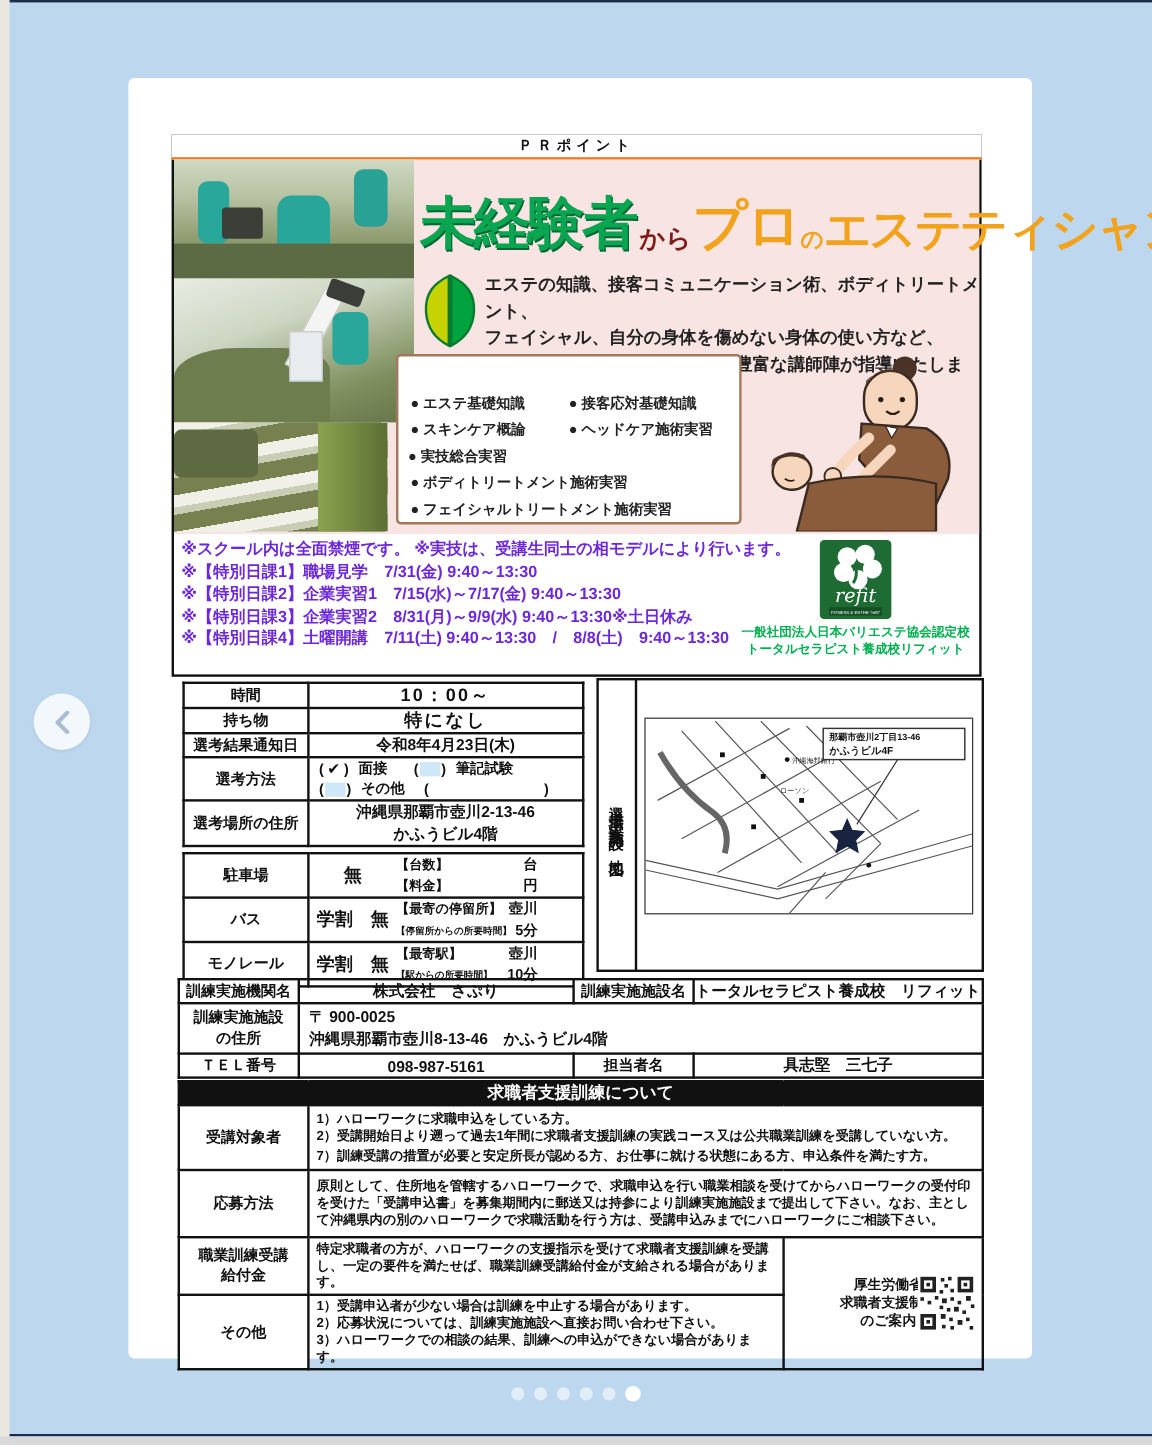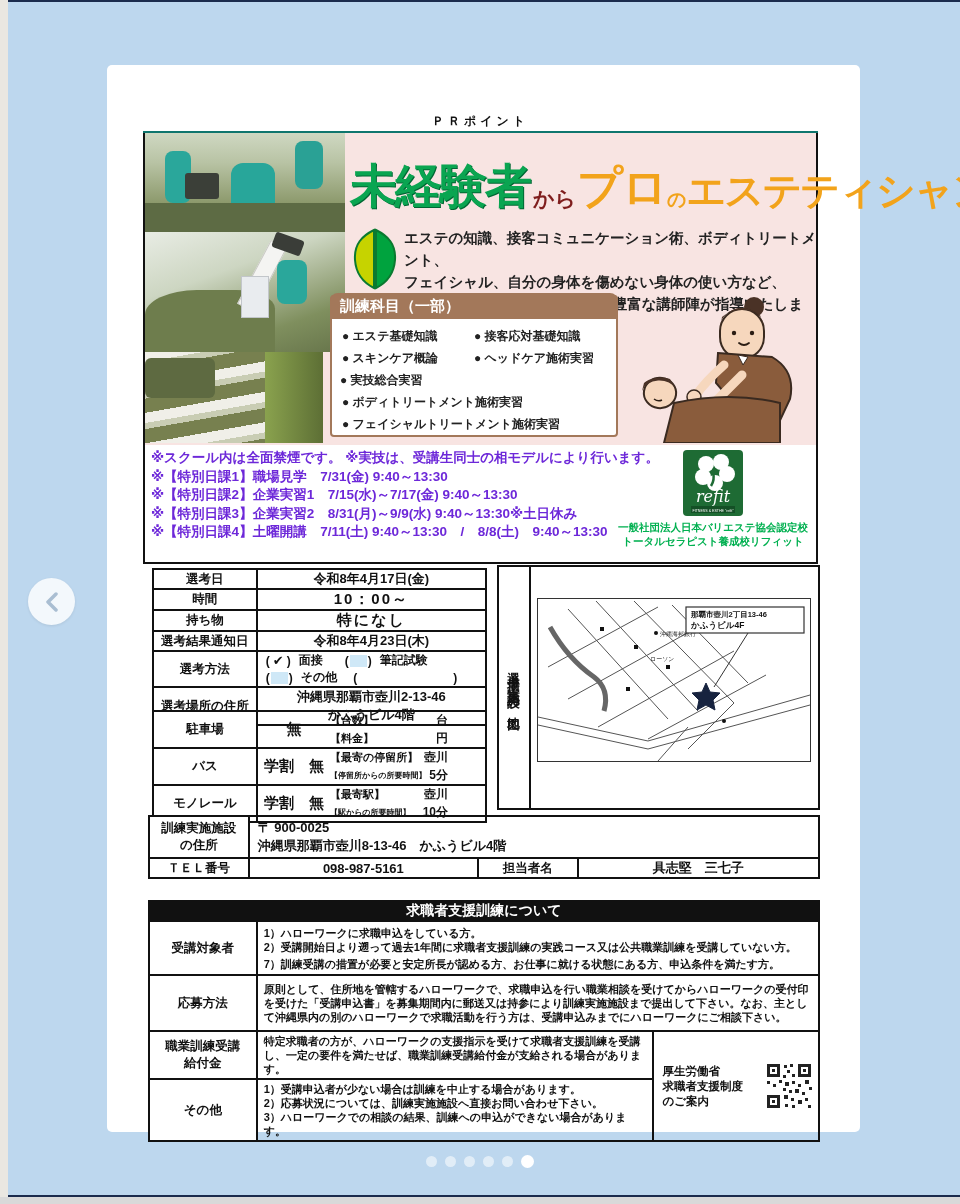--- a/index.html
+++ b/index.html
@@ -7,21 +7,21 @@
   .screen{position:relative;width:960px;height:1204px;background:#bdd7ee;overflow:hidden;}
   .abs{position:absolute;}
   .frame-top{left:8px;top:0;width:952px;height:2px;background:#1b2b4d;}
   .frame-bottom{left:8px;top:1195px;width:952px;height:2px;background:#1b2b4d;}
   .frame-gray{left:0;top:1197px;width:960px;height:7px;background:#d9d9d9;}
   .frame-left{left:0;top:0;width:8px;height:1204px;background:#eae7e1;}
   .card{left:107px;top:65px;width:753px;height:1067px;background:#ffffff;border-radius:5px;}
   .doc{color:#1a1a1a;font-weight:700;}
   
   .pr-box{left:143px;top:112px;width:675px;height:452px;border:2px solid #111;background:#fff;box-sizing:border-box;}
-  .pr-header{left:143px;top:112px;width:675px;height:21px;border-bottom:2px solid #0f766e;box-sizing:border-box;
+  .pr-header{left:143px;top:112px;width:675px;height:21px;border-bottom:2px solid #f97316;box-sizing:border-box;
              display:flex;align-items:center;justify-content:center;font-size:12px;letter-spacing:4px;font-weight:700;color:#111;background:#fff;}
   .pr-pink{left:145px;top:133px;width:671px;height:312px;background:#f8e4e2;}
   .photo{left:145px;background:#7a8a5a;}
   
   .title-row{left:350px;top:136px;width:465px;height:82px;display:flex;align-items:flex-end;white-space:nowrap;}
   .t-green{color:#0aa551;font-size:47px;font-weight:800;letter-spacing:-2px;text-shadow:1px 1px 0 #063;}
   .t-kara{color:#7f1d1d;font-size:21px;font-weight:800;margin:0 1px 5px 3px;}
   .t-puro{color:#f2a31b;font-size:45px;font-weight:800;letter-spacing:-1px;}
   .t-no{color:#f2a31b;font-size:19px;font-weight:800;margin:0 0 5px 0;}
   .t-este{color:#f2a31b;font-size:39px;font-weight:800;letter-spacing:-2px;}
@@ -119,21 +119,20 @@
     <path d="M24,2 C36,8 44,16 43,32 C42,46 34,55 24,60 L24,2 Z" fill="#00a33e" stroke="#0a7a30" stroke-width="2"></path>
   </svg>
 
   <div class="abs intro">
     <div>エステの知識、接客コミュニケーション術、ボディトリートメント、</div>
     <div>フェイシャル、自分の身体を傷めない身体の使い方など、</div>
     <div><span class="hl">現場で即実践できる技術</span><span> を経験豊富な講師陣が指導いたします。</span></div>
   </div>
 
   <div class="abs subj-box"></div>
-  <div class="abs subj-head">訓練科目（一部）</div>
   <div class="abs subj-item" style="left:342px;top:328px;">● エステ基礎知識</div>
   <div class="abs subj-item" style="left:474px;top:328px;">● 接客応対基礎知識</div>
   <div class="abs subj-item" style="left:342px;top:350px;">● スキンケア概論</div>
   <div class="abs subj-item" style="left:474px;top:350px;">● ヘッドケア施術実習</div>
   <div class="abs subj-item" style="left:340px;top:372px;">● 実技総合実習</div>
   <div class="abs subj-item" style="left:342px;top:394px;">● ボディトリートメント施術実習</div>
   <div class="abs subj-item" style="left:342px;top:416px;">● フェイシャルトリートメント施術実習</div>
 
   <svg class="abs" style="left:620px;top:295px;" width="196" height="148" viewBox="0 0 196 148">
     <circle cx="134" cy="12" r="10" fill="#4a3226"></circle>
@@ -178,24 +177,20 @@
     <div>一般社団法人日本バリエステ協会認定校</div>
     <div>トータルセラピスト養成校リフィット</div>
   </div>
 
   <table class="abs doc" style="left:152px;top:568px;width:335px;">
     <colgroup>
         <col style="width:105px;">
         <col style="width:230px;">
       </colgroup>
     <tbody>
-        <tr style="height:20px;">
-          <td class="lbl">選考日</td>
-        <td class="val">令和8年4月17日(金)</td>
-        </tr>
     <tr style="height:20px;">
           <td class="lbl">時間</td>
         <td class="val val-big">10：00～</td>
         </tr>
     <tr style="height:20px;">
           <td class="lbl">持ち物</td>
         <td class="val val-big">特になし</td>
         </tr>
     <tr style="height:20px;">
           <td class="lbl">選考結果通知日</td>
@@ -334,20 +329,26 @@
     </table>
 
   <table class="abs doc" style="left:148px;top:815px;width:672px;">
     <colgroup>
         <col style="width:100px;">
         <col style="width:230px;">
         <col style="width:100px;">
         <col style="width:242px;">
       </colgroup>
     <tbody>
+        <tr style="height:20px;">
+      <td class="lbl">訓練実施機関名</td>
+      <td class="val">株式会社　さぷり</td>
+      <td class="lbl">訓練実施施設名</td>
+      <td class="val">トータルセラピスト養成校　リフィット</td>
+    </tr>
     <tr style="height:42px;">
       <td class="lbl">
         <div>訓練実施施設</div>
         <div>の住所</div>
       </td>
       <td colspan="3" style="padding-left:8px;">
         <div style="font-size:13px;">〒 900-0025</div>
         <div style="font-size:13px;">沖縄県那覇市壺川8-13-46　かふうビル4階</div>
       </td>
     </tr>
@@ -381,21 +382,21 @@
     <tr style="height:56px;">
       <td class="lbl">応募方法</td>
       <td colspan="2" class="sup-txt">原則として、住所地を管轄するハローワークで、求職申込を行い職業相談を受けてからハローワークの受付印を受けた「受講申込書」を募集期間内に郵送又は持参により訓練実施施設まで提出して下さい。なお、主として沖縄県内の別のハローワークで求職活動を行う方は、受講申込みまでにハローワークにご相談下さい。</td>
     </tr>
     <tr style="height:38px;">
       <td class="lbl">
         <div>職業訓練受講</div>
         <div>給付金</div>
       </td>
       <td class="sup-txt">特定求職者の方が、ハローワークの支援指示を受けて求職者支援訓練を受講し、一定の要件を満たせば、職業訓練受講給付金が支給される場合があります。</td>
-      <td rowspan="2" style="position:relative;">
+      <td rowspan="2" style="position:relative;text-align:center;">
         <div class="ministry" style="padding-left:8px;">
           <div>厚生労働省</div>
           <div>求職者支援制度</div>
           <div>のご案内</div>
         </div>
         <svg style="position:absolute;right:5px;top:50%;transform:translateY(-50%);" width="48" height="48" viewBox="0 0 48 48">
           <rect width="48" height="48" fill="#fff"></rect>
           <g fill="#222">
             <rect x="2" y="2" width="13" height="13"></rect>
                 <rect x="33" y="2" width="13" height="13"></rect>

